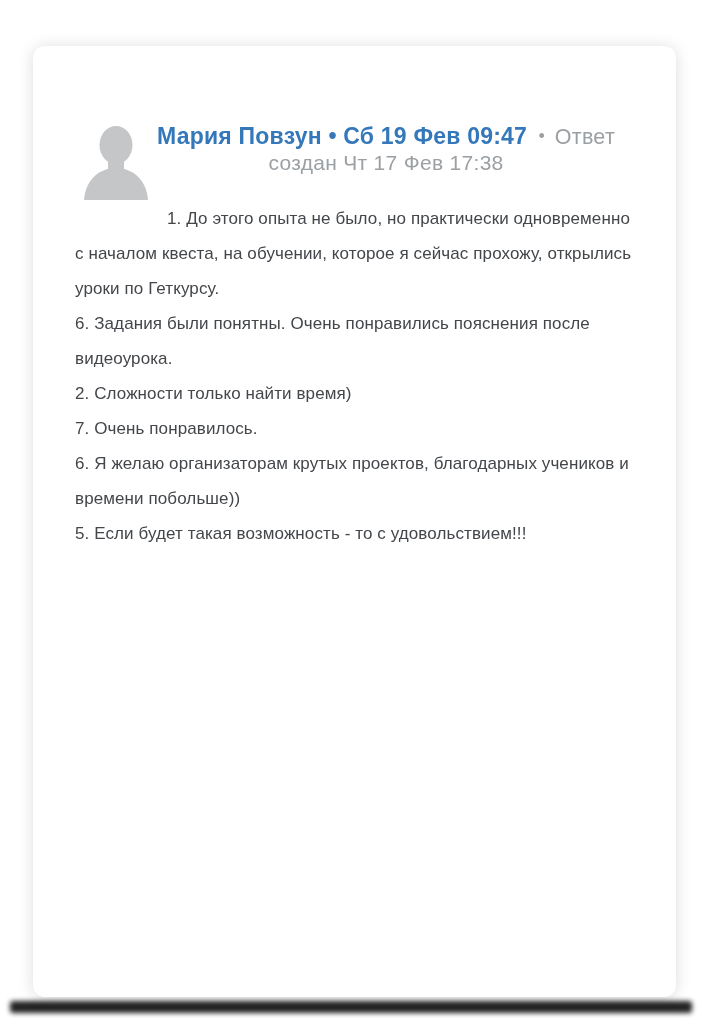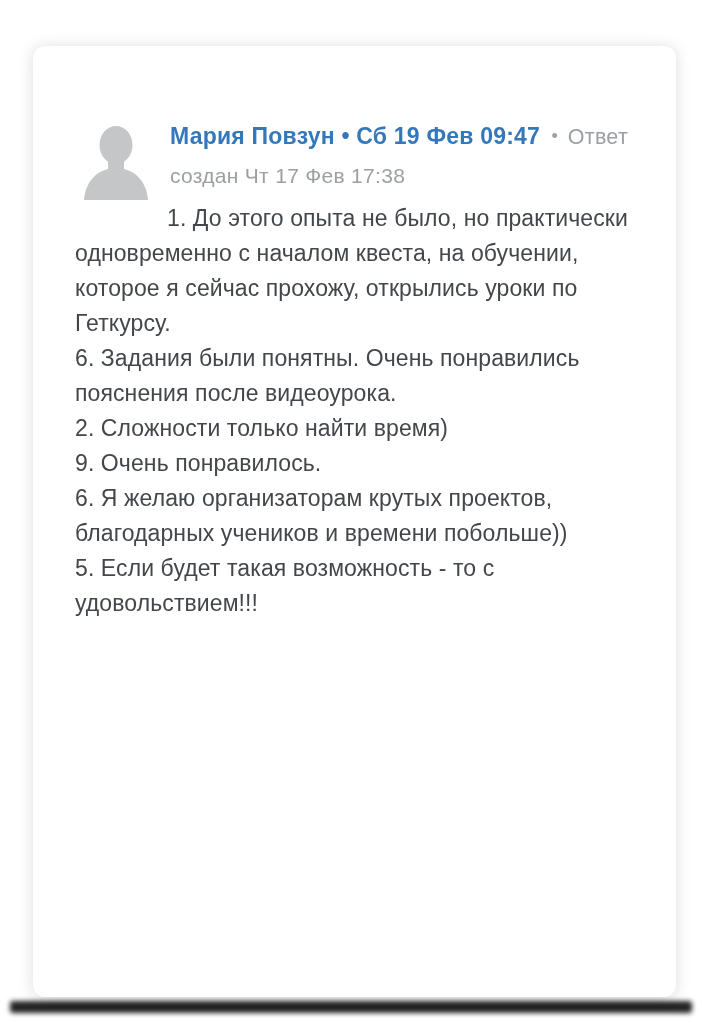--- a/index.html
+++ b/index.html
@@ -37,22 +37,22 @@
     left: 33px; top: 46px;
     width: 643px; height: 951px;
     background: var(--card_bg);
     border-radius: 12px;
     box-shadow: 0 1px 16px rgba(0,0,0,0.14);
     padding: 72px 42px 0 42px;
     z-index: 1;
   }
   .comment-header {
     display: flex;
-    gap: 13px;
     min-height: 82px;
+    text-align: center;
   }
   .avatar {
     flex: 0 0 82px;
     width: 82px; height: 82px;
     background: #ffffff;
     overflow: hidden;
     cursor: pointer;
   }
   .avatar svg { display: block; width: 82px; height: 82px; }
   .header-text { padding-top: 4px; }
@@ -74,30 +74,29 @@
     padding: 0 3px 0 5px;
   }
   .reply-link {
     color: var(--meta_gray);
     font-weight: normal;
     font-size: 21.5px;
     letter-spacing: 0.3px;
     cursor: pointer;
   }
   .header-line2 {
-    margin-top: 13px;
     font-size: 21px;
     color: var(--meta_gray);
     letter-spacing: 0.3px;
     line-height: 24px;
   }
   .comment-body {
     margin-top: 1px;
     width: 559px;
-    font-size: 23px;
+    font-size: 17px;
     line-height: 35px;
     color: var(--body_text);
     letter-spacing: 0.1px;
   }
   .comment-body p { margin: 0; }
   .comment-body p.first { text-indent: 92px; }
 </style>
 </head>
 <body>
 
@@ -131,19 +130,19 @@
         </div>
         <div class="header-line2">создан Чт 17 Фев 17:38</div>
       </div>
 
     </div>
 
     <div class="comment-body">
       <p class="first">1. До этого опыта не было, но практически одновременно с началом квеста, на обучении, которое я сейчас прохожу, открылись уроки по Геткурсу.</p>
       <p>6. Задания были понятны. Очень понравились пояснения после видеоурока.</p>
       <p>2. Сложности только найти время)</p>
-      <p>9. Очень понравилось.</p>
+      <p>7. Очень понравилось.</p>
       <p>6. Я желаю организаторам крутых проектов, благодарных учеников и времени побольше))</p>
       <p>5. Если будет такая возможность - то с удовольствием!!!</p>
     </div>
 
   </div>
 </div>
 
 </body></html>

